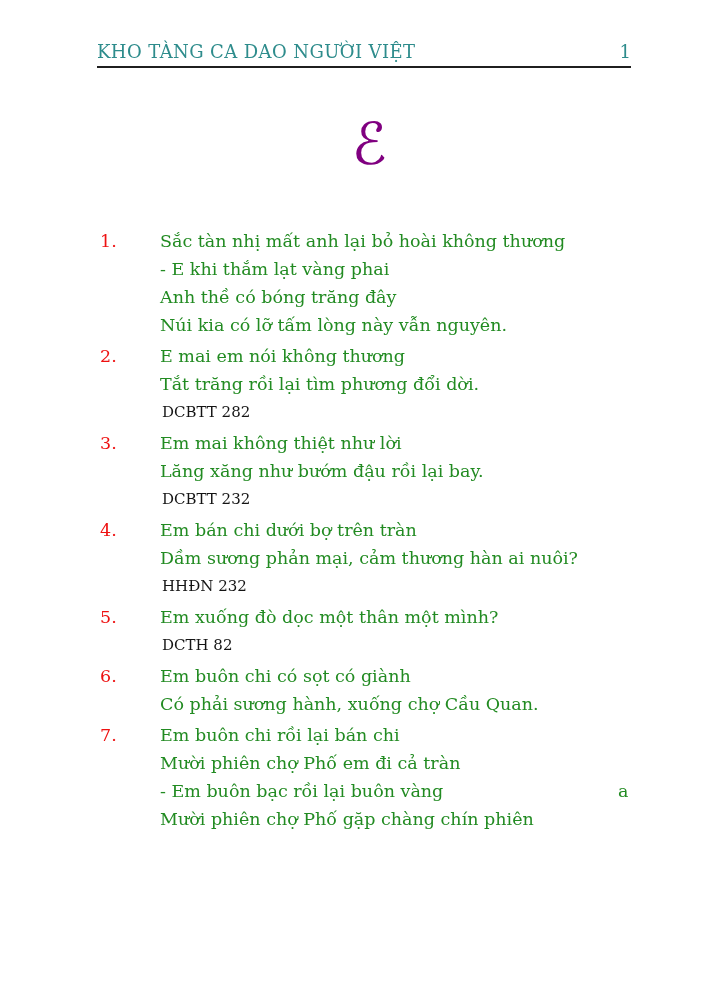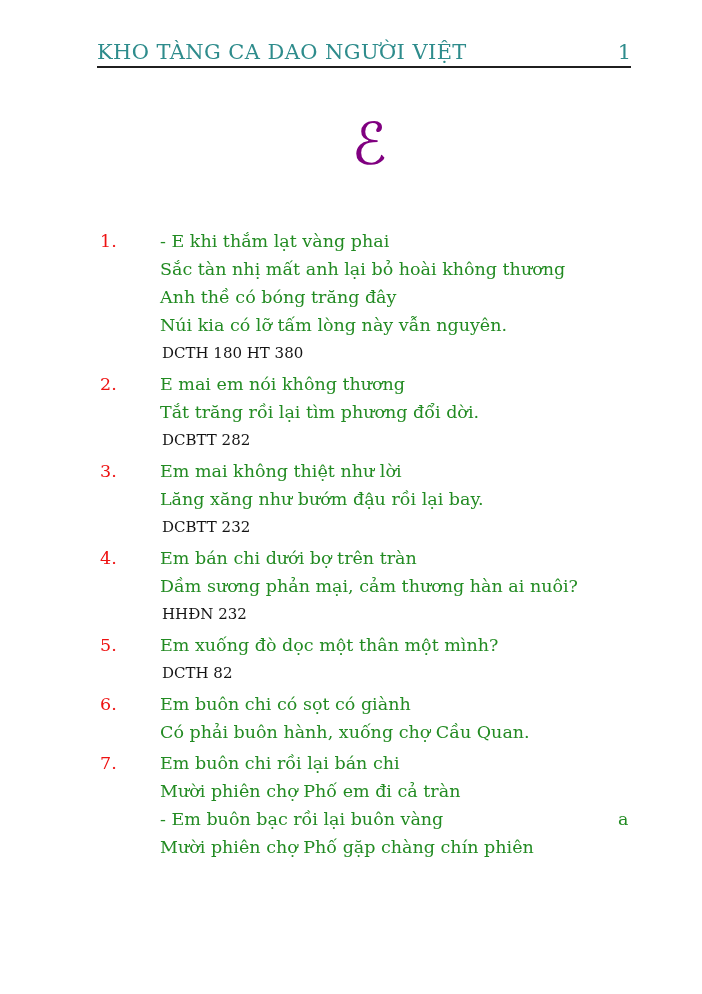--- a/index.html
+++ b/index.html
@@ -14,21 +14,21 @@
   html,body{background:#ffffff;}
   body{
     width:702px;height:994px;
     position:relative;overflow:hidden;
     font-family:"DejaVu Serif","Liberation Serif",serif;
   }
   .page-header{
     position:absolute;top:42px;left:97px;width:534px;
     display:flex;justify-content:space-between;align-items:flex-end;
     color:var(--header-teal);
-    font-size:21px;line-height:20px;letter-spacing:0.4px;
+    font-size:18px;line-height:20px;letter-spacing:0.4px;
     padding-bottom:4px;
     border-bottom:2px solid var(--rule-dark);
   }
   .page-header .pg-num{letter-spacing:0;}
   .section-letter{
     position:absolute;top:113px;left:0;width:702px;
     text-align:center;
     transform:translateX(18px);
     font-family:"DejaVu Sans","DejaVu Serif",serif;
     font-size:58px;line-height:62px;
@@ -72,25 +72,24 @@
 <div class="page-header">
   <span>KHO TÀNG CA DAO NGƯỜI VIỆT</span>
   <span class="pg-num">1</span>
 </div>
 
 <div class="section-letter">ℰ</div>
 
 <div class="entries" id="entries">
     <div class="entry">
     <span class="entry-number">1.</span>
-  <div class="verse-line">- E khi thắm lạt vàng phai</div>
-      <div class="verse-line">Sắc tàn nhị mất anh lại bỏ hoài không thương</div>
+  <div class="verse-line">Sắc tàn nhị mất anh lại bỏ hoài không thương</div>
+      <div class="verse-line">- E khi thắm lạt vàng phai</div>
       <div class="verse-line">Anh thề có bóng trăng đây</div>
       <div class="verse-line">Núi kia có lỡ tấm lòng này vẫn nguyên.</div>
-      <div class="citation-line">DCTH 180 HT 380</div>
     </div>
     <div class="entry">
     <span class="entry-number">2.</span>
   <div class="verse-line">E mai em nói không thương</div>
       <div class="verse-line">Tắt trăng rồi lại tìm phương đổi dời.</div>
       <div class="citation-line">DCBTT 282</div>
     </div>
     <div class="entry">
     <span class="entry-number">3.</span>
   <div class="verse-line">Em mai không thiệt như lời</div>
@@ -104,21 +103,21 @@
       <div class="citation-line">HHĐN 232</div>
     </div>
     <div class="entry">
     <span class="entry-number">5.</span>
       <div class="verse-line">Em xuống đò dọc một thân một mình?</div>
       <div class="citation-line">DCTH 82</div>
     </div>
     <div class="entry">
     <span class="entry-number">6.</span>
   <div class="verse-line">Em buôn chi có sọt có giành</div>
-      <div class="verse-line">Có phải buôn hành, xuống chợ Cầu Quan.</div>
+      <div class="verse-line">Có phải sương hành, xuống chợ Cầu Quan.</div>
     </div>
     <div class="entry">
     <span class="entry-number">7.</span>
   <div class="verse-line">Em buôn chi rồi lại bán chi</div>
       <div class="verse-line">Mười phiên chợ Phố em đi cả tràn</div>
       <div class="verse-line">- Em buôn bạc rồi lại buôn vàng<span class="margin-note">a</span></div>
       <div class="verse-line">Mười phiên chợ Phố gặp chàng chín phiên</div>
     </div>
   </div>
 

